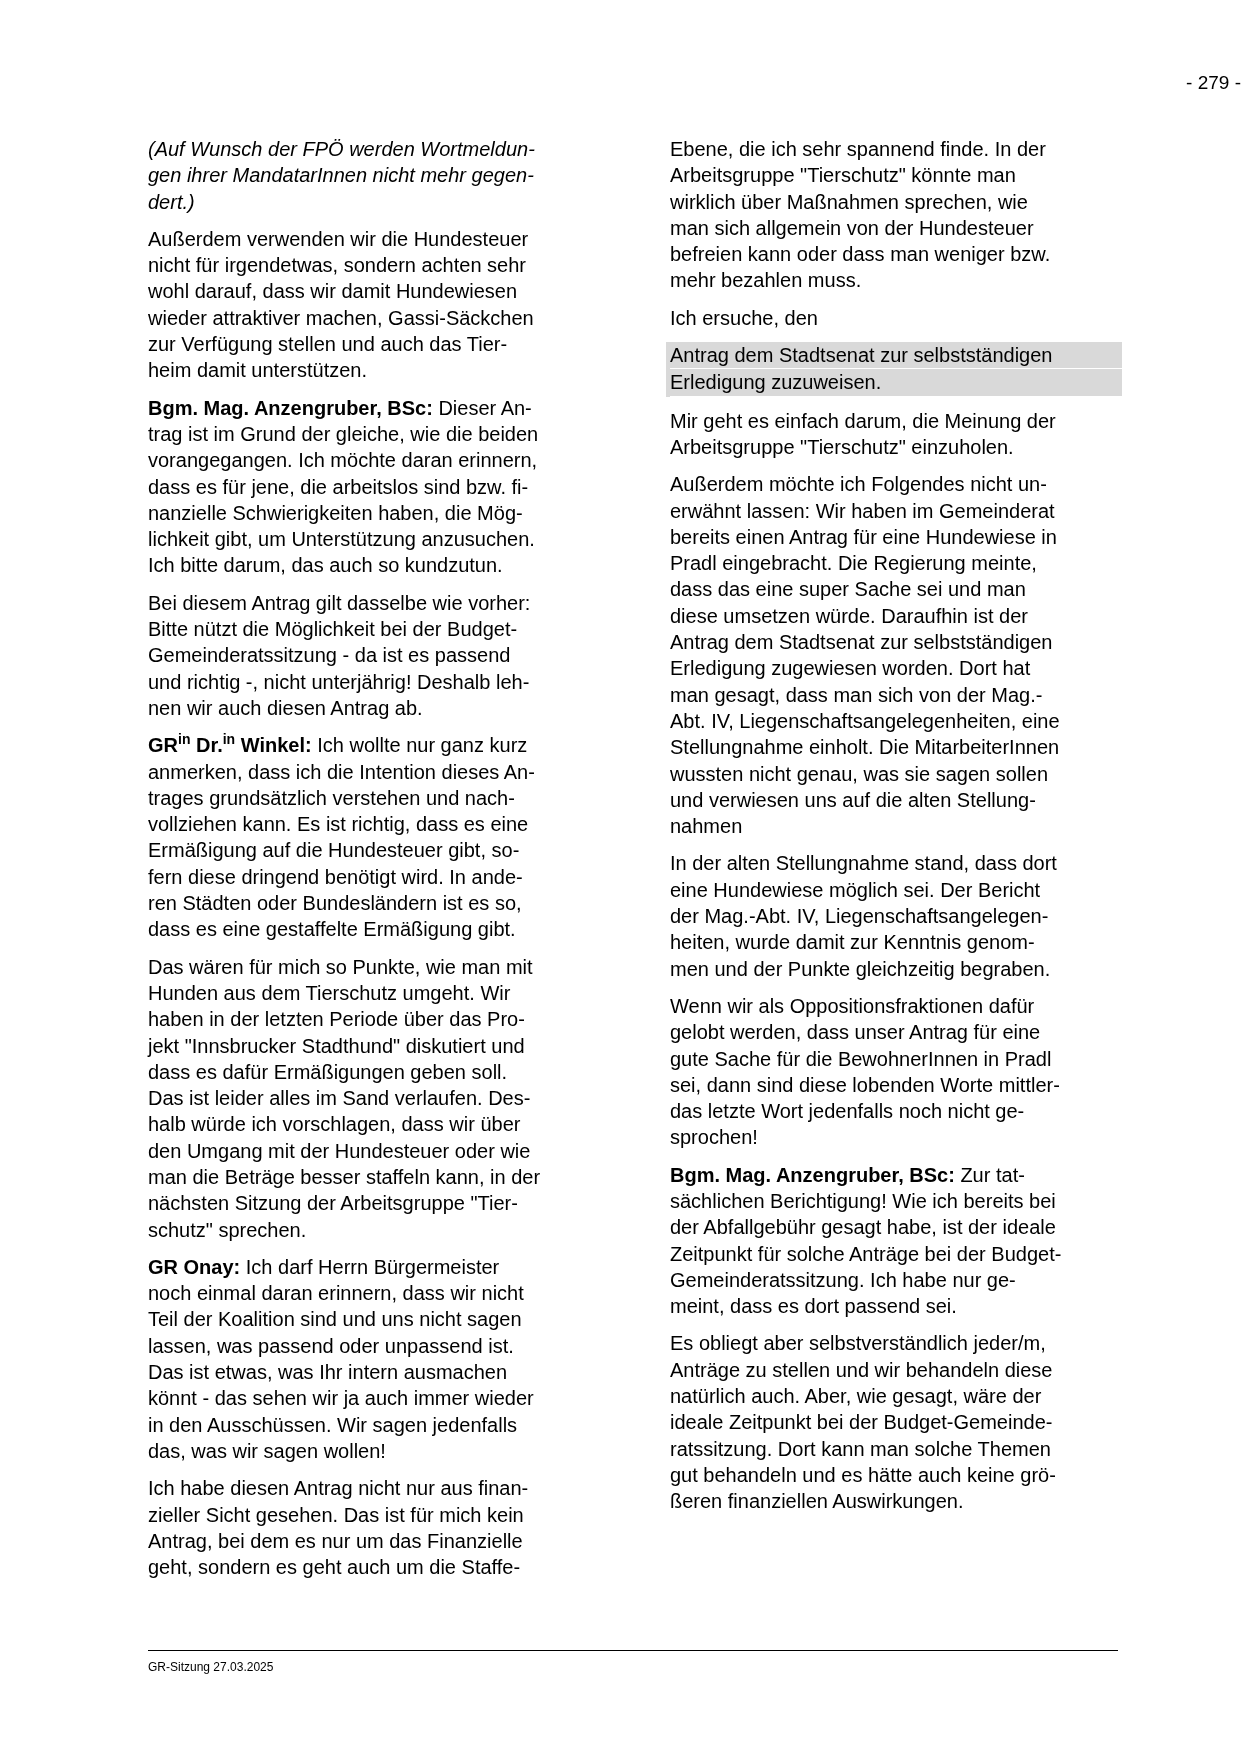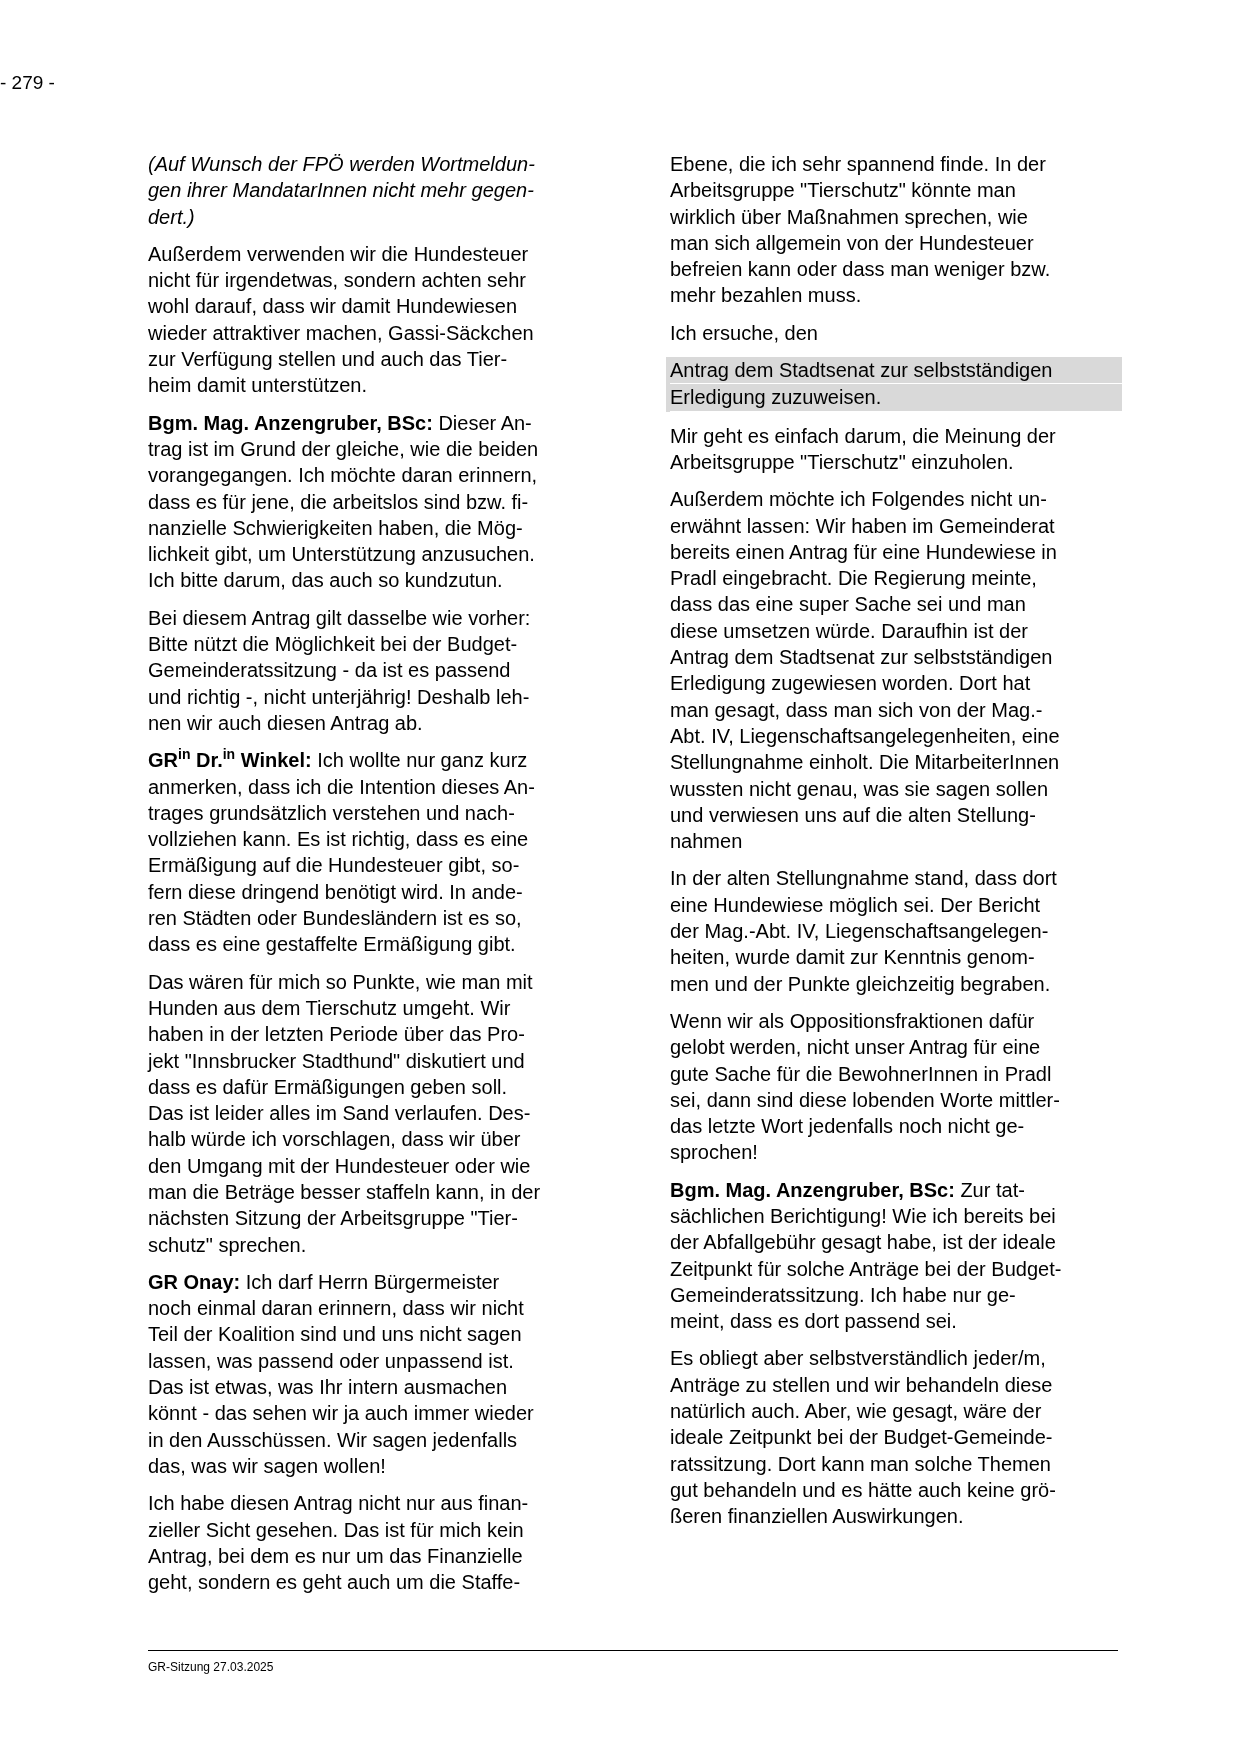--- a/index.html
+++ b/index.html
@@ -1,24 +1,24 @@
 <!DOCTYPE html>
 <html><head>
 <meta charset="utf-8">
 <style>
   html, body { margin: 0; padding: 0; background: #ffffff; }
   body {
     width: 1241px; height: 1754px; position: relative; overflow: hidden;
     font-family: "Liberation Sans", sans-serif; color: #000;
   }
   .page-number {
-    position: absolute; top: 72px; left: 0; width: 1241px; text-align: left;
+    position: absolute; top: 72px; left: 0; width: 1241px; text-align: right;
     font-size: 19px; line-height: 22px;
   }
-  .col { position: absolute; top: 151px; }
+  .col { position: absolute; top: 136px; }
   .col-left { left: 148px; width: 450px; }
   .col-right { left: 670px; width: 460px; }
   .para { margin: 0 0 11px 0; font-size: 20px; line-height: 26.3px; }
   .line { display: block; white-space: nowrap; }
   .italic { font-style: italic; }
   .speaker { font-weight: bold; }
   .speaker sup { font-size: 14px; vertical-align: 8px; line-height: 0; }
   .highlight { background: #d9d9d9; margin-left: -4px; padding-left: 4px; width: 452px; }
   .highlight .line { border-bottom: 1px solid #ffffff; }
   .footer-rule {
@@ -142,21 +142,21 @@
     </p>
     <p class="para">
       <span class="line">In der alten Stellungnahme stand, dass dort</span>
       <span class="line">eine Hundewiese möglich sei. Der Bericht</span>
       <span class="line">der Mag.-Abt. IV, Liegenschaftsangelegen-</span>
       <span class="line">heiten, wurde damit zur Kenntnis genom-</span>
       <span class="line">men und der Punkte gleichzeitig begraben.</span>
     </p>
     <p class="para">
       <span class="line">Wenn wir als Oppositionsfraktionen dafür</span>
-      <span class="line">gelobt werden, nicht unser Antrag für eine</span>
+      <span class="line">gelobt werden, dass unser Antrag für eine</span>
       <span class="line">gute Sache für die BewohnerInnen in Pradl</span>
       <span class="line">sei, dann sind diese lobenden Worte mittler-</span>
       <span class="line">das letzte Wort jedenfalls noch nicht ge-</span>
       <span class="line">sprochen!</span>
     </p>
     <p class="para">
       <span class="line"><span class="speaker">Bgm. Mag. Anzengruber, BSc:</span><span> Zur tat-</span></span>
       <span class="line">sächlichen Berichtigung! Wie ich bereits bei</span>
       <span class="line">der Abfallgebühr gesagt habe, ist der ideale</span>
       <span class="line">Zeitpunkt für solche Anträge bei der Budget-</span>

